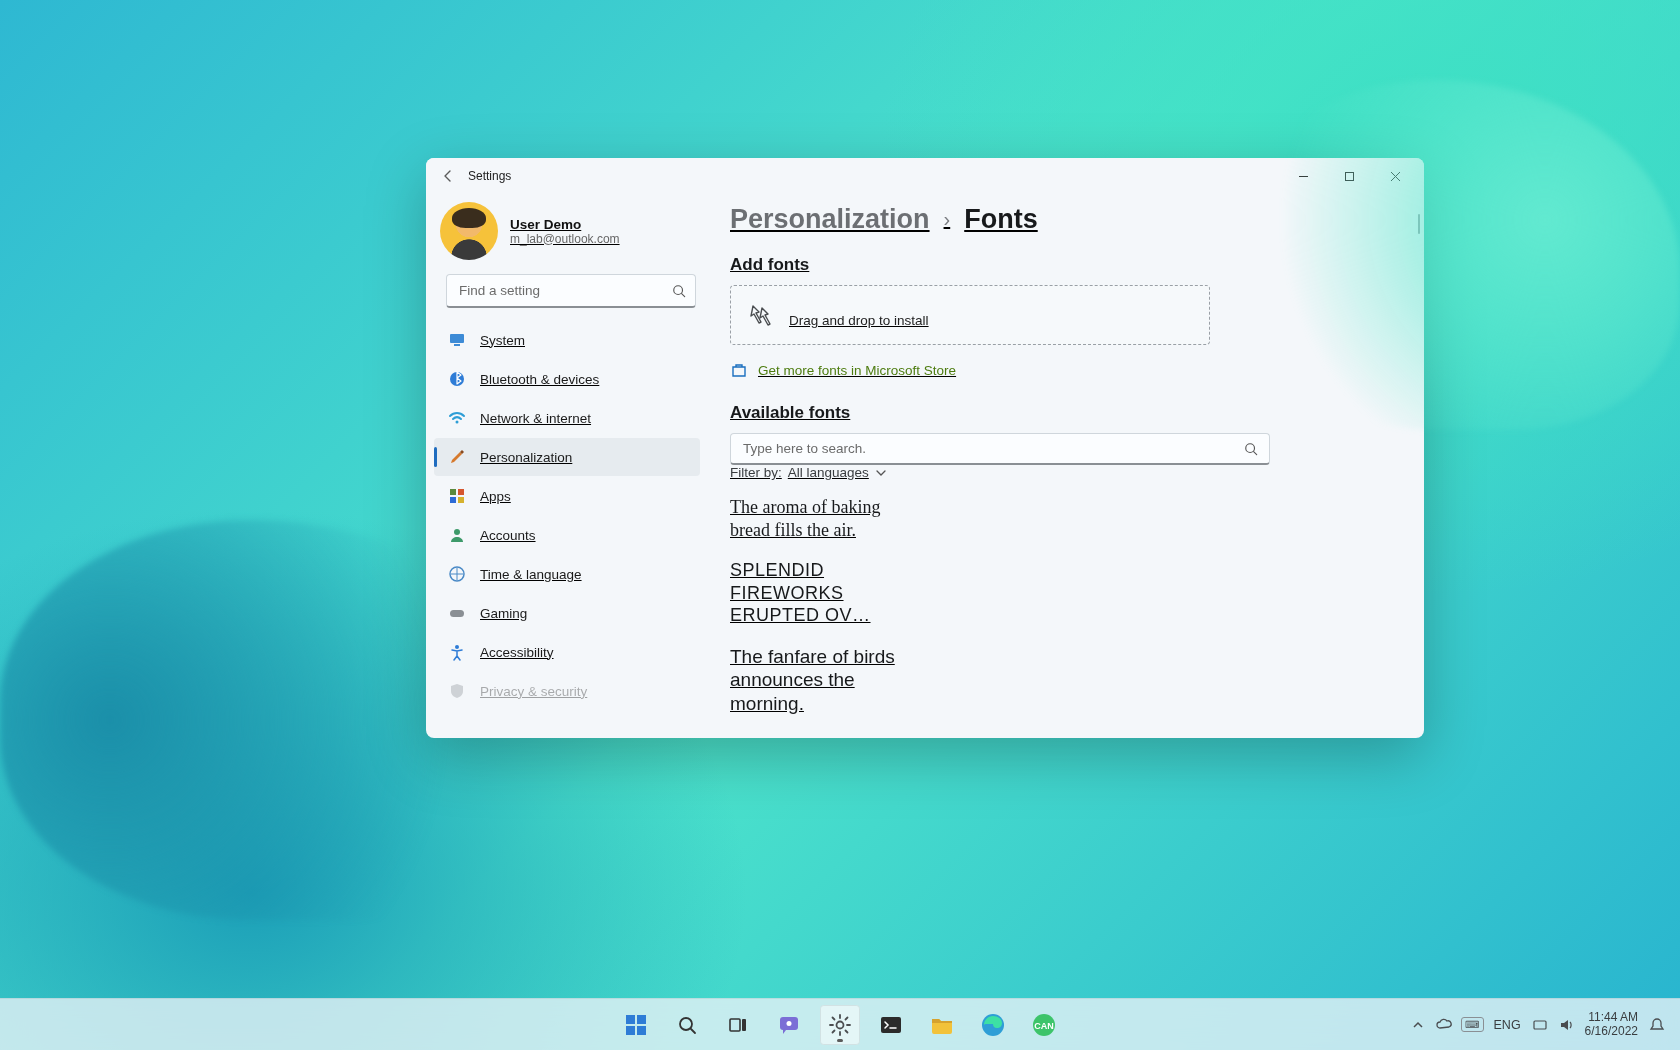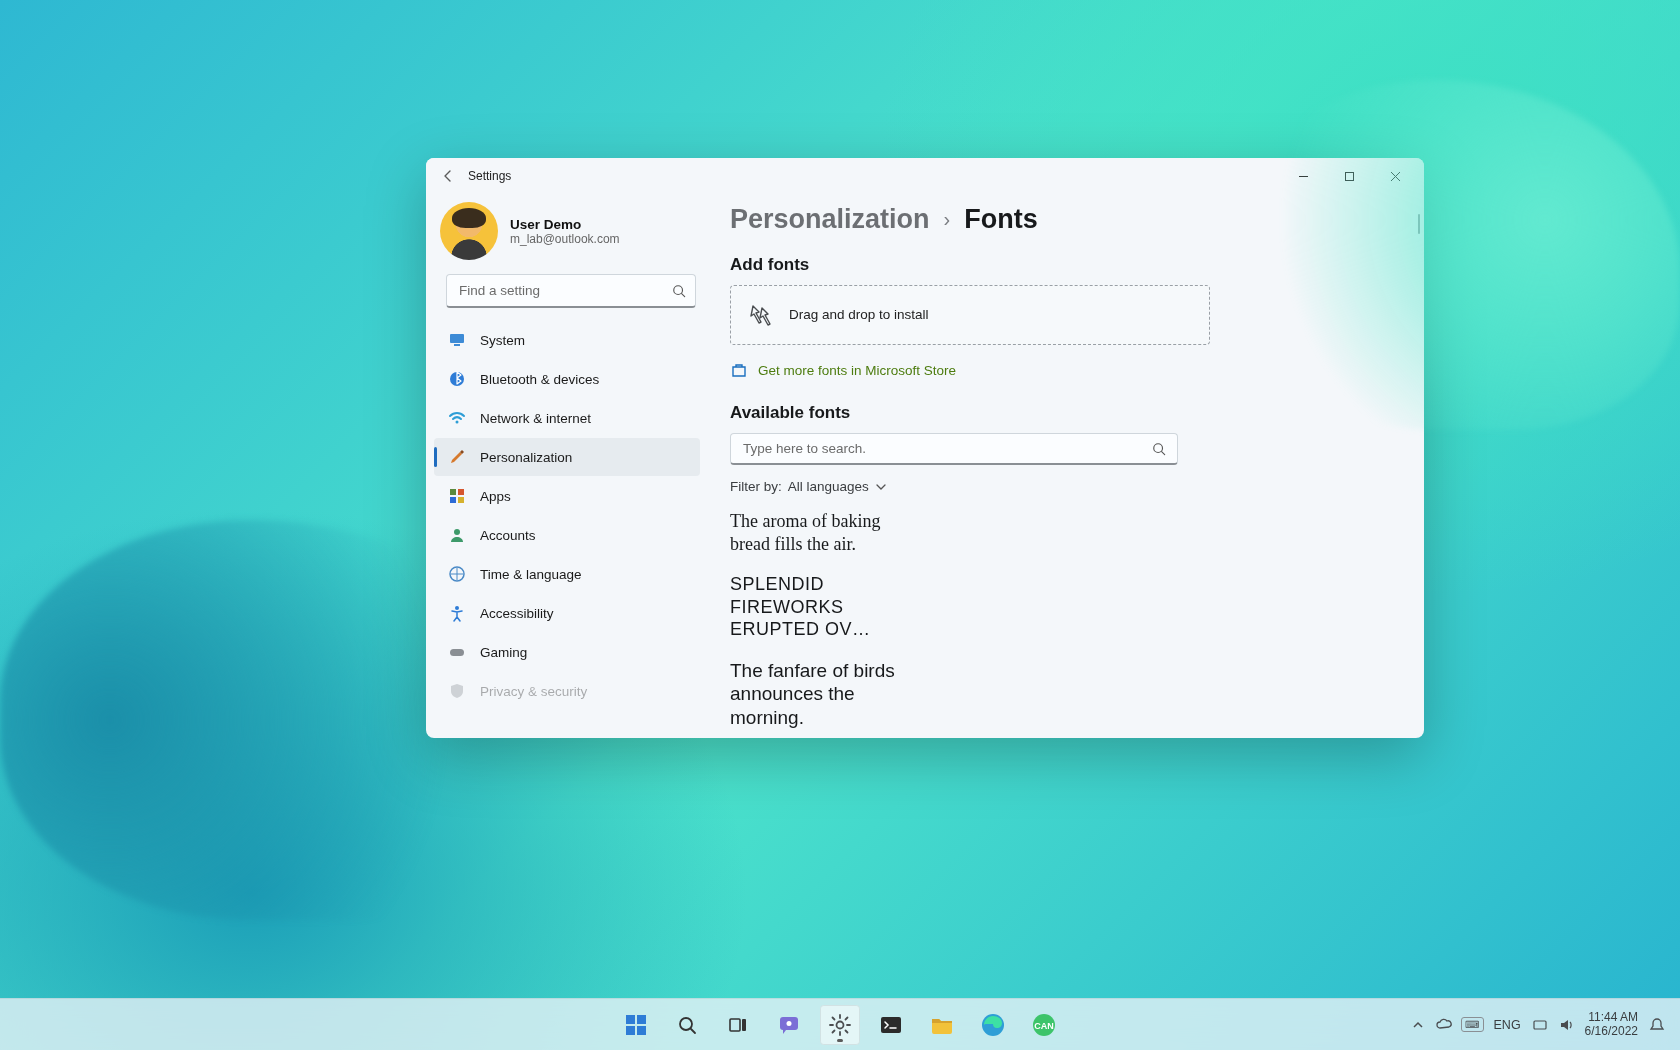--- a/index.html
+++ b/index.html
@@ -41,21 +41,21 @@
     background:#f4f7fa;
   }
   .back-btn {
     width:32px; height:32px; display:flex; align-items:center; justify-content:center;
     color:#5b5b5b; border-radius:4px; cursor:pointer;
   }
   .app-title { font-size:12px; color:#222; margin-left:4px; }
   .win-controls { margin-left:auto; display:flex; }
   .win-btn { width:46px; height:30px; display:flex; align-items:center; justify-content:center; color:#333; }
 
-  .body { flex:1; display:flex; min-height:0; }
+  .body { flex:1; display:flex; min-height:0;text-decoration:underline; }
 
   
   .sidebar { width:282px; padding:4px 8px 0 8px; display:flex; flex-direction:column; }
   .account { display:flex; align-items:center; gap:12px; padding:4px 4px 14px 6px; }
   .avatar {
     width:58px; height:58px; border-radius:50%;
     background:
       radial-gradient(circle at 50% 38%, #f2b96b 0%, #f2b96b 28%, transparent 29%),
       radial-gradient(circle at 50% 95%, #3a3a3a 0%, #3a3a3a 28%, transparent 29%),
       #f6c23a;
@@ -98,32 +98,32 @@
   .main { flex:1; padding:10px 28px 0 22px; overflow:hidden; position:relative; }
   .breadcrumb { display:flex; align-items:center; gap:14px; margin-bottom:20px; }
   .crumb-parent { font-size:27px; font-weight:600; color:#6c6f73; }
   .crumb-sep { font-size:20px; color:#797c80; }
   .crumb-current { font-size:27px; font-weight:600; color:#17191b; }
 
   .section-h { font-size:17px; font-weight:600; color:#17191b; margin:4px 0 10px 0; }
 
   .dropzone {
     width:480px; border:1.5px dashed #9aa0a6; border-radius:4px;
-    padding:14px 16px; display:flex; gap:14px; align-items:center;
+    padding:14px 16px; display:flex; gap:14px; align-items:flex-end;
     background:#f6f9fb;
   }
   .drop-icon { width:28px; height:28px; color:#5b5b5b; flex-shrink:0; margin-top:2px;}
   .drop-title { font-size:13.5px; color:#222; margin-bottom:2px; }
   .drop-desc { font-size:12.5px; color:#6b6f73; line-height:1.35; }
 
   .store-link { display:flex; align-items:center; gap:10px; margin:16px 0 24px 0; font-size:13.5px; }
   .store-link a { color:#4d7c0f; text-decoration:none; }
   .store-icon { width:18px; height:18px; color:#1a6fbf; }
 
-  .font-search-wrap { position:relative; width:448px; margin-bottom:14px; }
+  .font-search-wrap { position:relative; width:540px; }
   .font-search {
     width:100%; height:32px; border:1px solid #cfd6dc; border-radius:4px;
     padding:0 34px 0 12px; font-size:13.5px; background:#fbfdff;
     border-bottom:2px solid #8a8f94;
   }
   .font-search::placeholder{ color:#6b6b6b; }
 
   .filter-row { display:flex; align-items:center; gap:6px; font-size:13.5px; color:#3a3d40; margin-bottom:16px; }
   .filter-value { display:flex; align-items:center; gap:6px; cursor:pointer; }
 
@@ -286,33 +286,33 @@
                 <svg width="18" height="18" viewBox="0 0 18 18">
                   <circle cx="9" cy="9" r="7" fill="none" stroke="#4a8ac6" stroke-width="1.5"></circle>
                   <path d="M9 3v12M3 9h12" stroke="#4a8ac6" stroke-width="1"></path>
                 </svg>
               </span>
             <span>Time &amp; language</span>
           </div>
           <div class="nav-item">
             <span class="nav-icon">
                 <svg width="18" height="18" viewBox="0 0 18 18">
+                  <rect x="2" y="6" width="14" height="7" rx="3.5" fill="#8a8f94"></rect>
+                </svg>
+              </span>
+            <span>Gaming</span>
+          </div>
+          <div class="nav-item">
+            <span class="nav-icon">
+                <svg width="18" height="18" viewBox="0 0 18 18">
                   <circle cx="9" cy="4" r="2" fill="#2e7cd6"></circle>
                   <path d="M4 7l5 1 5-1M9 8v5l-3 4M9 13l3 4" fill="none" stroke="#2e7cd6" stroke-width="1.5" stroke-linecap="round"></path>
                 </svg>
               </span>
             <span>Accessibility</span>
-          </div>
-          <div class="nav-item">
-            <span class="nav-icon">
-                <svg width="18" height="18" viewBox="0 0 18 18">
-                  <rect x="2" y="6" width="14" height="7" rx="3.5" fill="#8a8f94"></rect>
-                </svg>
-              </span>
-            <span>Gaming</span>
           </div>
           <div class="nav-item" style="opacity:.35">
             <span class="nav-icon">
                 <svg width="18" height="18" viewBox="0 0 18 18">
                   <path d="M9 2l6 2v5c0 4-3 6-6 7-3-1-6-3-6-7V4z" fill="#8a8f94"></path>
                 </svg>
               </span>
             <span>Privacy &amp; security</span>
           </div>
         </div>

